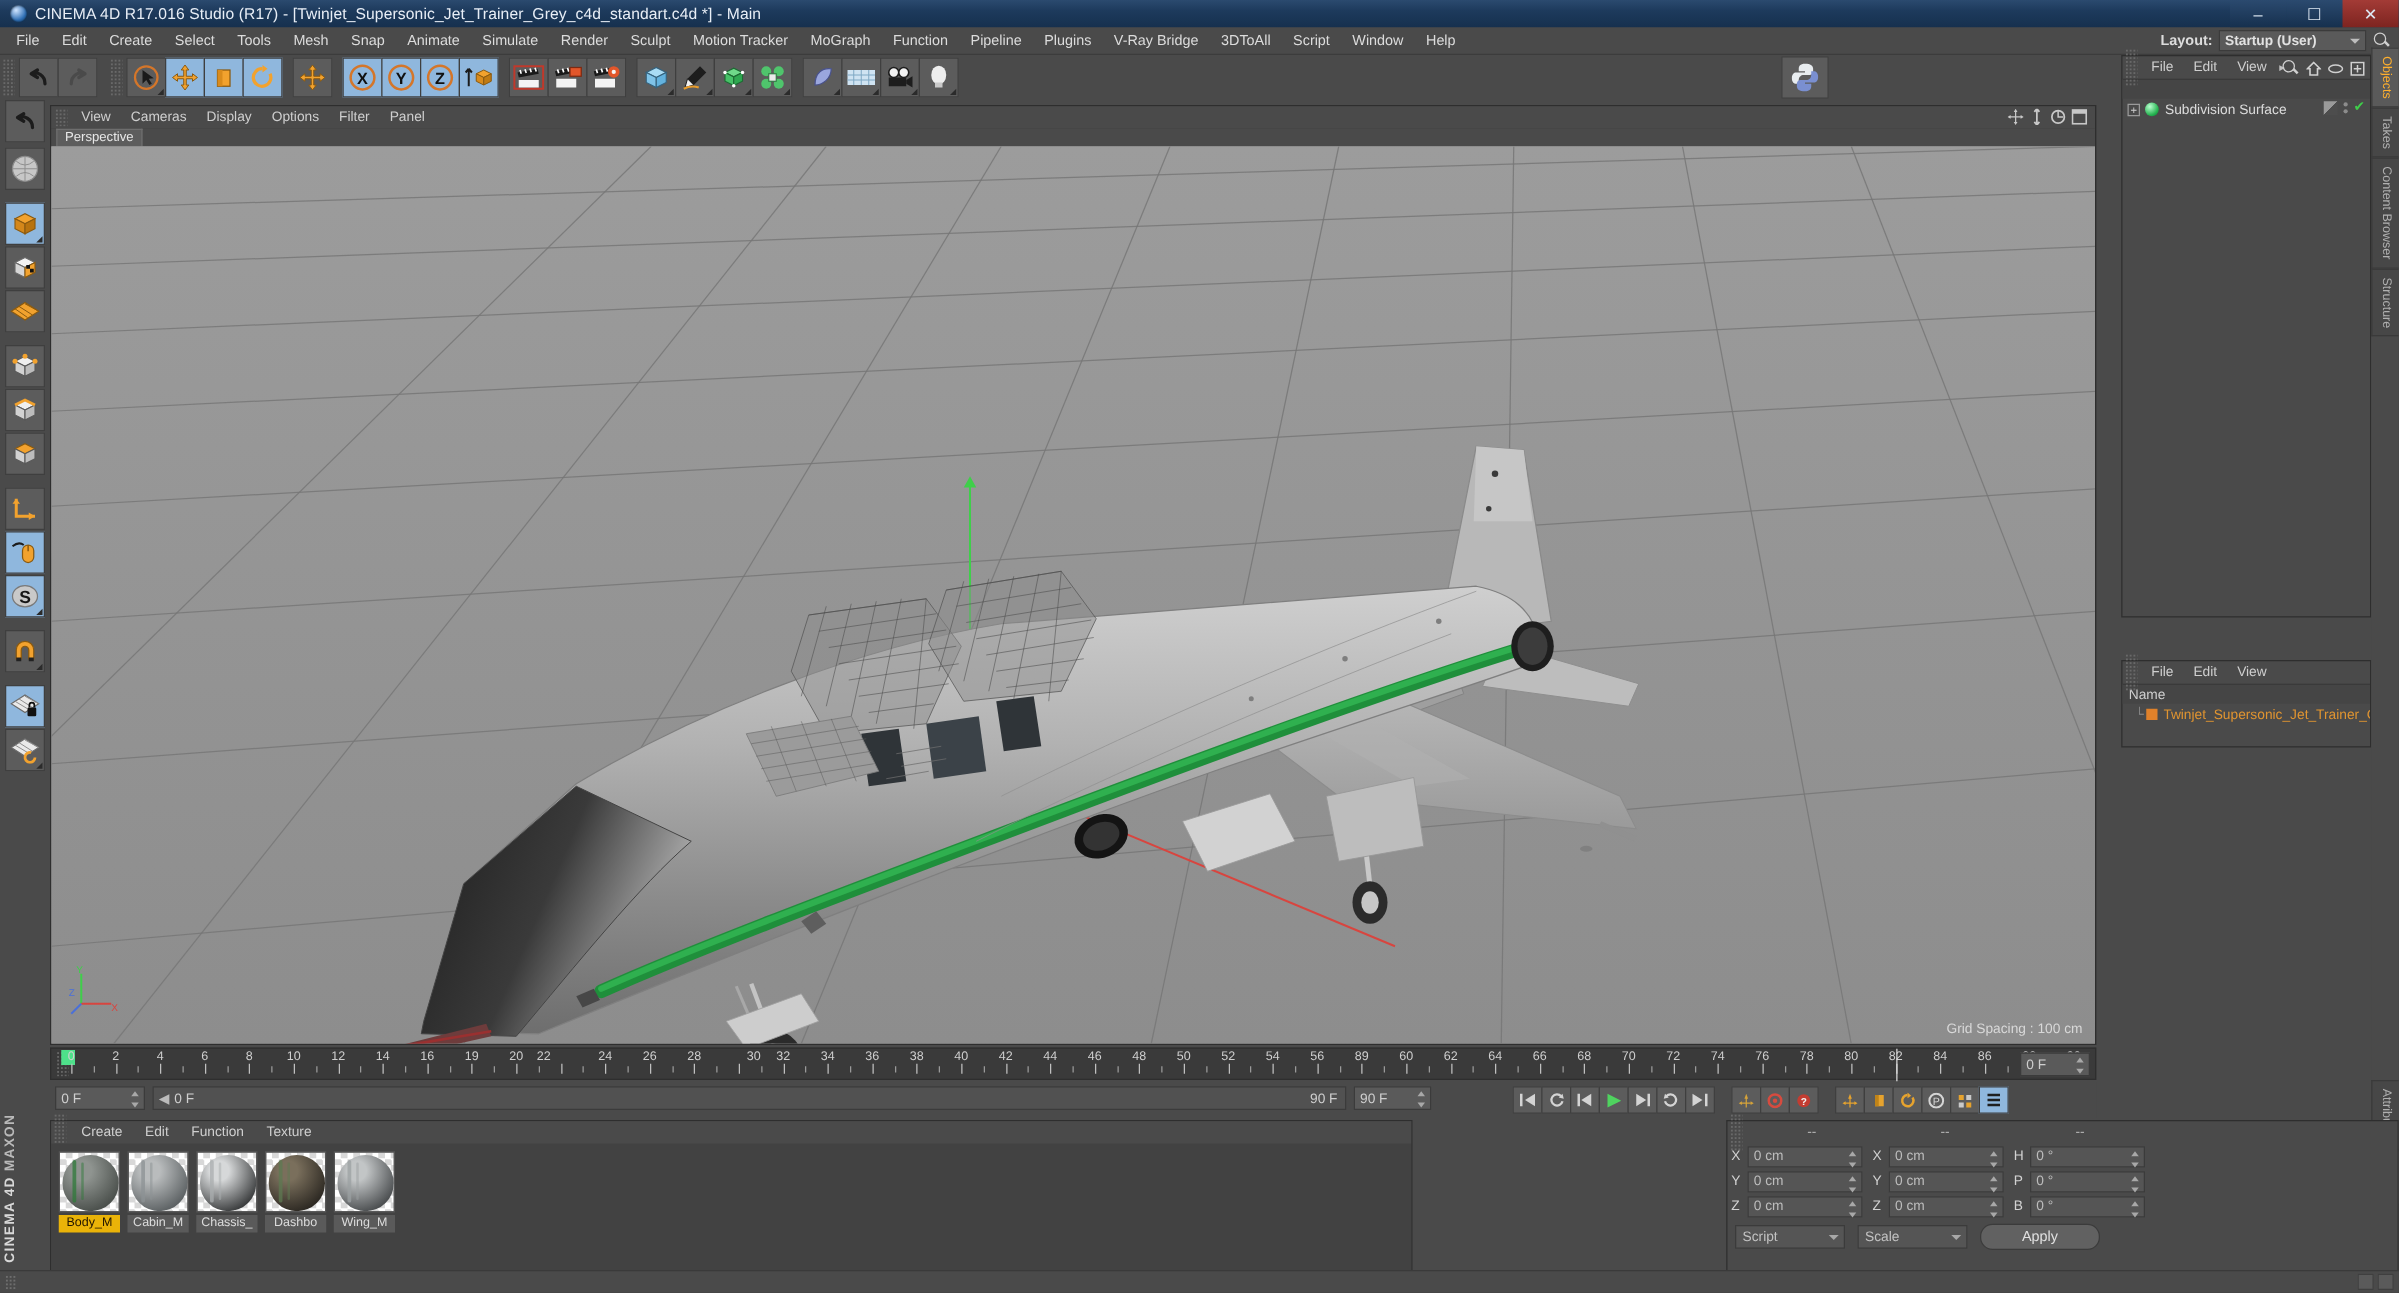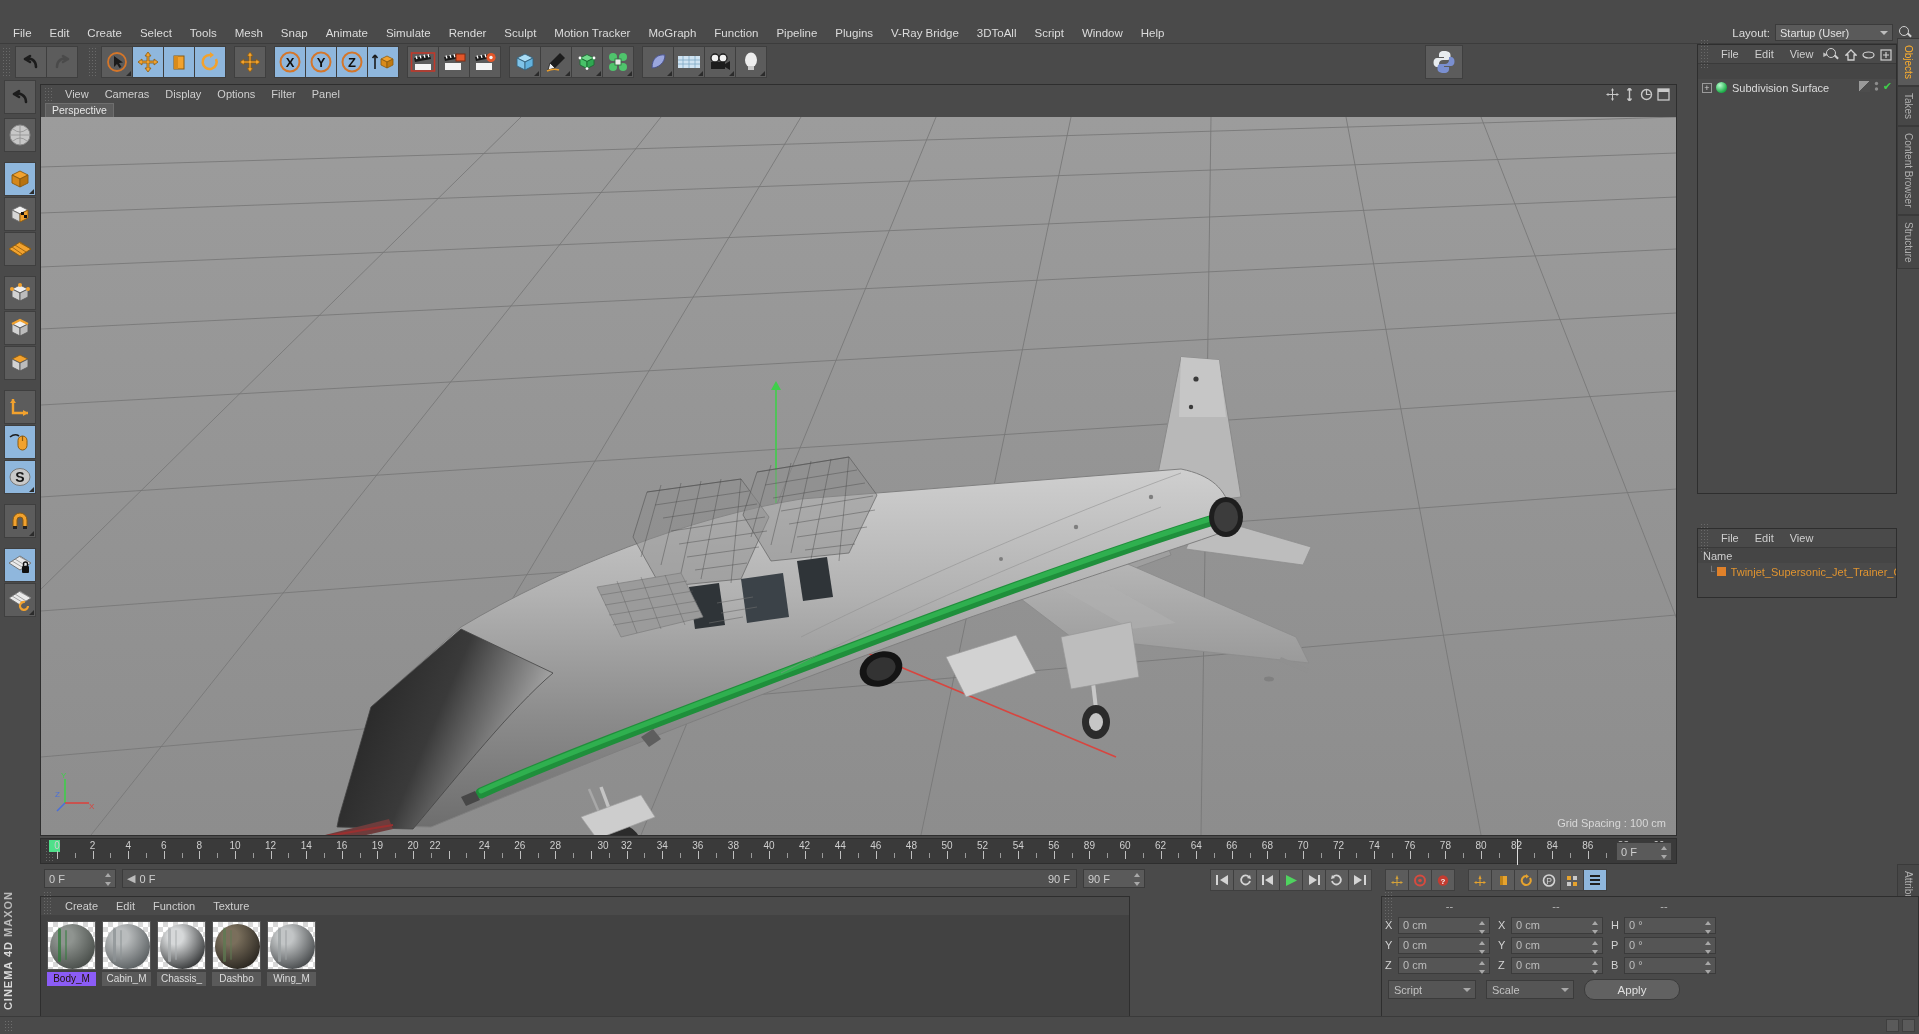--- a/index.html
+++ b/index.html
@@ -17,21 +17,21 @@
   .tb-title{ white-space:nowrap; letter-spacing:.1px; }
   .tb-btns{ position:absolute; right:0; top:0; height:22px; display:flex; }
   .tb-btn{ width:45px; height:22px; display:flex; align-items:center; justify-content:center;
     color:#dce6f2; font-size:13px; background:linear-gradient(to bottom,#2b4a6f,#16304e); }
   .tb-btn.close{ background:linear-gradient(to bottom,#a33b36,#7d2420); }
 
   
   .menubar{ position:absolute; left:0; top:22px; width:1919px; height:22px;
     background:#4a4a4a; display:flex; align-items:center; border-bottom:1px solid #3c3c3c; }
   .menu-item{ padding:0 9px; font-size:11.5px; color:#dcdcdc; line-height:22px; white-space:nowrap; }
-  .layout-box{ position:absolute; right:6px; top:2px; display:flex; align-items:center; gap:5px; }
+  .layout-box{ position:absolute; right:6px; top:2px; display:flex; align-items:center; gap:5px;font-weight:bold; }
   .layout-label{ font-size:11.5px; color:#dcdcdc; }
   .layout-sel{ width:118px; height:17px; background:#5a5a5a; border:1px solid #3b3b3b;
     color:#e2e2e2; font-size:11px; display:flex; align-items:center; padding:0 4px; position:relative; }
   .layout-sel .cv{ position:absolute; right:4px; top:6px; width:0;height:0;
     border-left:4px solid transparent;border-right:4px solid transparent;border-top:4px solid #bdbdbd;}
   .magnif{ width:15px;height:15px; position:relative; }
   .magnif::before{content:"";position:absolute;left:1px;top:1px;width:8px;height:8px;border:1.6px solid #d0d0d0;border-radius:50%;}
   .magnif::after{content:"";position:absolute;left:9px;top:9px;width:5px;height:1.6px;background:#d0d0d0;transform:rotate(45deg);}
 
   
@@ -107,21 +107,21 @@
   .mm-menu span{ padding:0 9px; font-size:11px; color:#cfcfcf; line-height:18px;}
   .mm-body{ position:absolute; left:0; top:18px; right:0; bottom:0; background:#424242; padding:6px 0 0 6px;
     display:flex; gap:6px; }
   .mat{ width:49px; }
   .mat .sw{ width:49px; height:49px; position:relative; overflow:hidden; border:1px solid #555;
     background:
       repeating-conic-gradient(#d8d8d8 0 25%, #ffffff 0 50%) 0 0/10px 10px; }
   .mat .ball{ position:absolute; left:2px; top:2px; width:45px; height:45px; border-radius:50%; }
   .mat .nm{ margin-top:2px; height:14px; font-size:10px; color:#dcdcdc; text-align:center;
     background:#5a5a5a; line-height:14px; overflow:hidden; white-space:nowrap; }
-  .mat.sel .nm{ background:#8b5cf6; color:#201400; }
+  .mat.sel .nm{ background:#eab308; color:#201400; }
 
   
   .rpanel{ position:absolute; background:#4a4a4a; border:1px solid #2e2e2e; }
   .rp-menu{ height:18px; display:flex; align-items:center; }
   .rp-menu span{ padding:0 8px; font-size:11px; color:#cfcfcf; line-height:18px;}
   .rp-icons{ position:absolute; right:4px; top:2px; display:flex; gap:5px; align-items:center;}
   .obj-head{ height:16px; background:#454545; border-top:1px solid #3a3a3a; }
   .obj-row{ height:17px; display:flex; align-items:center; font-size:11px; padding-left:4px; }
   .obj-row .tgl{ width:10px;height:10px;border:1px solid #9a9a9a; margin-right:4px; position:relative;
     color:#cfcfcf; font-size:9px; line-height:8px; text-align:center;}
@@ -156,20 +156,29 @@
   .status .sgrip{ width:9px;height:12px;margin:0 4px;
     background-image:radial-gradient(#6e6e6e 1px, transparent 1px); background-size:3px 3px;}
   .sbar-r{ position:absolute; right:4px; top:2px; display:flex; gap:3px; }
   .sbar-r i{ width:13px;height:13px; background:#5a5a5a; border:1px solid #3f3f3f;}
 </style>
 </head>
 <body>
 
 <div id="app">
 
+  <div class="titlebar">
+    <div class="tb-logo"></div>
+    <div class="tb-title">CINEMA 4D R17.016 Studio (R17) - [Twinjet_Supersonic_Jet_Trainer_Grey_c4d_standart.c4d *] - Main</div>
+    <div class="tb-btns">
+      <div class="tb-btn">–</div>
+      <div class="tb-btn">☐</div>
+      <div class="tb-btn close">✕</div>
+    </div>
+  </div>
 
   <div class="menubar">
     <div id="menu-items" style="display:flex;align-items:center;margin-left:4px;">
         <div class="menu-item">File</div>
         <div class="menu-item">Edit</div>
         <div class="menu-item">Create</div>
         <div class="menu-item">Select</div>
         <div class="menu-item">Tools</div>
         <div class="menu-item">Mesh</div>
         <div class="menu-item">Snap</div>

